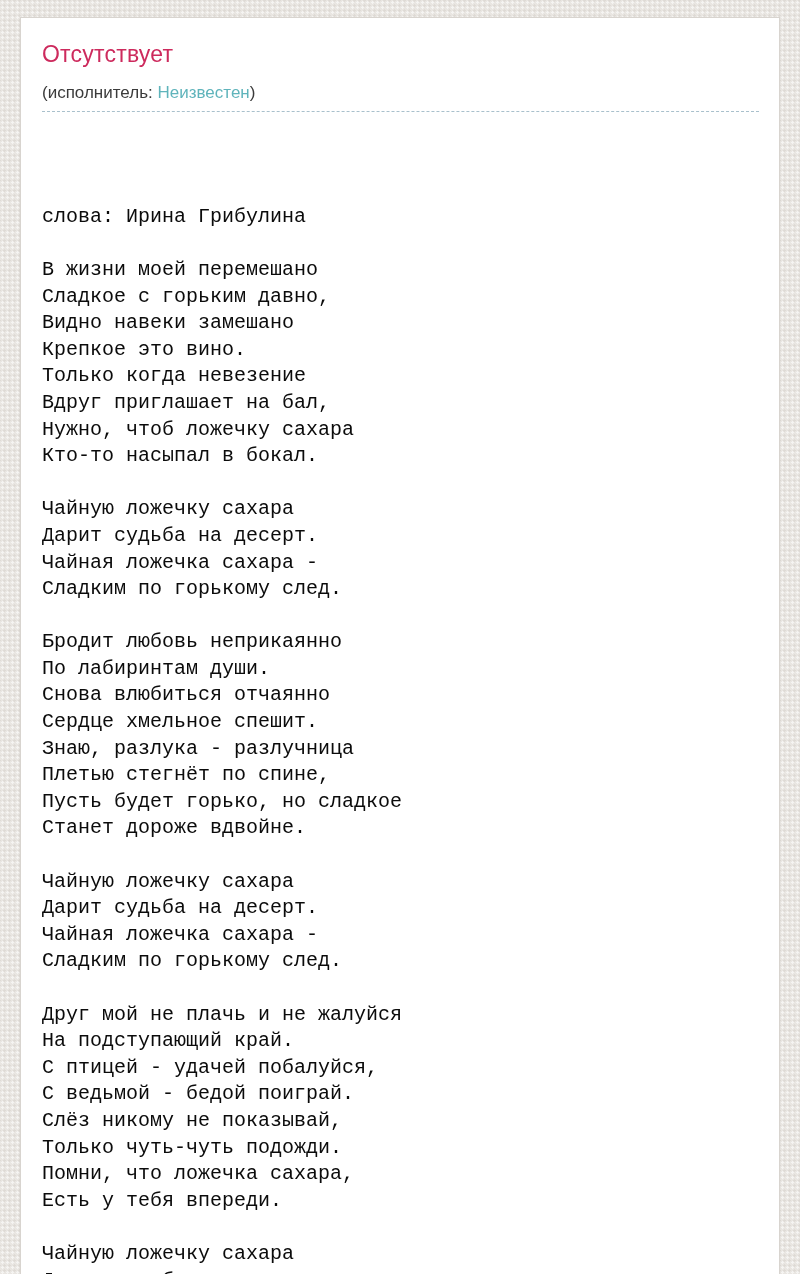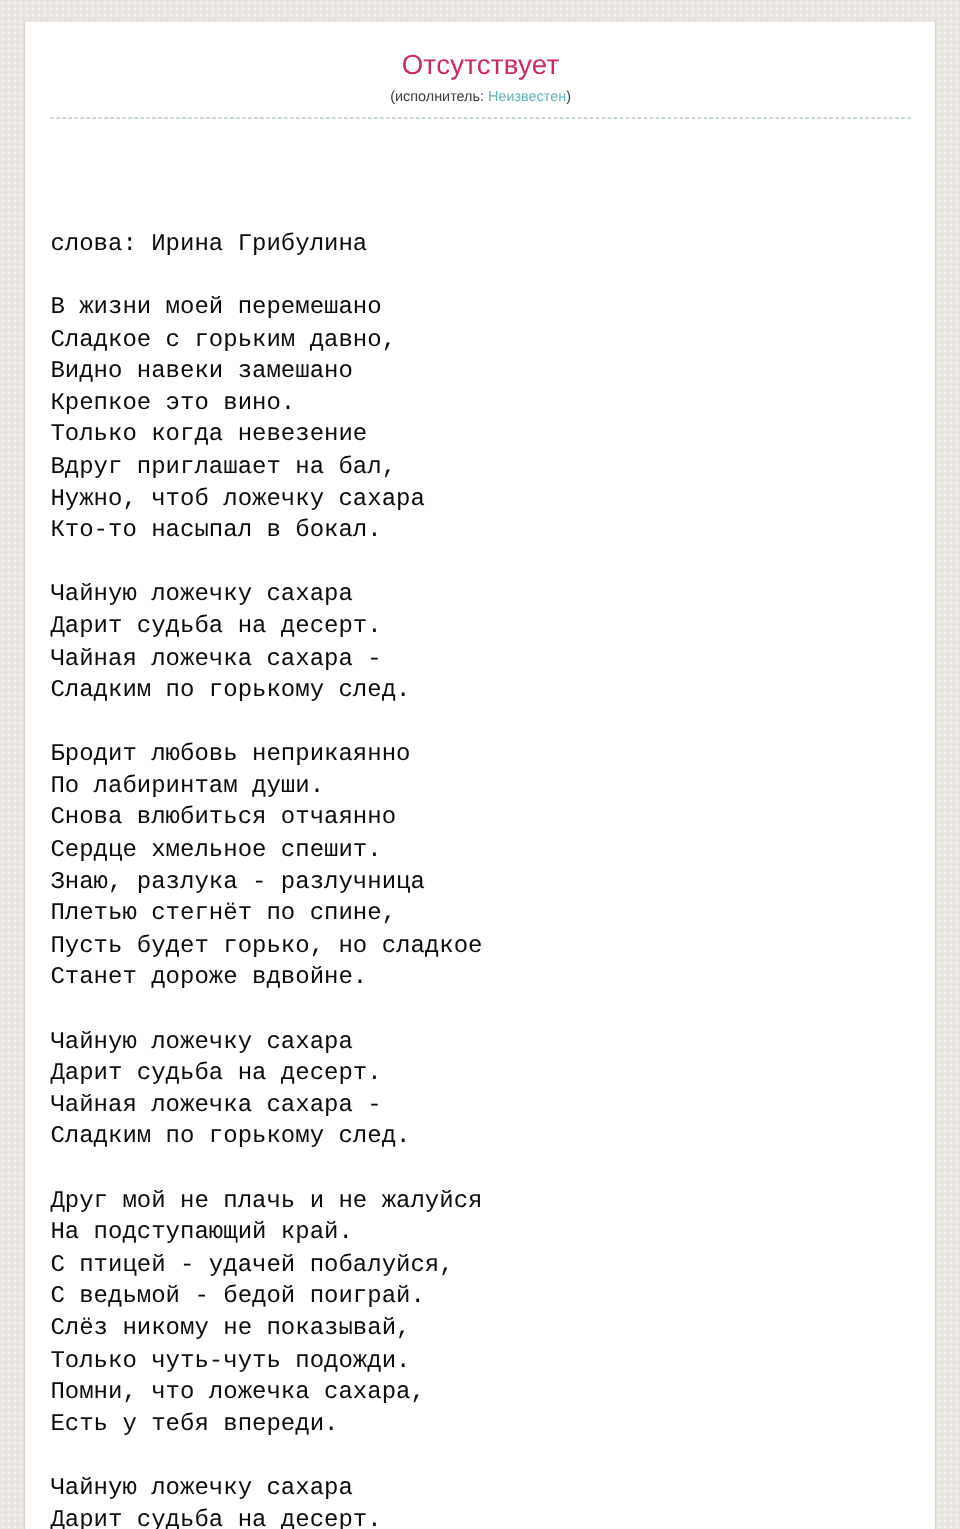--- a/index.html
+++ b/index.html
@@ -21,32 +21,31 @@
     margin: 17px 20px 23px 20px;
     background: var(--card-bg, #ffffff);
     border: 1px solid #d8d4cf;
     box-shadow: 0 1px 2px rgba(0,0,0,.05);
     padding: 23px 20px 26px 21px;
     min-height: 1234px;
   }
   .song-header {
     border-bottom: 1px dashed var(--dash-color, #a9c0cc);
     padding-bottom: 7px;
-    text-align: center;
   }
   .song-title {
     font-size: 23px;
     font-weight: 400;
     line-height: 27px;
     color: var(--title-color, #cd2a5d);
     letter-spacing: .2px;
   }
   .song-subtitle {
-    margin-top: 1px;
-    font-size: 12px;
+    margin-top: 14px;
+    font-size: 17px;
     line-height: 22px;
     color: var(--subtitle-color, #3b3b3b);
   }
   .artist-link {
     color: var(--link-color, #5fb4bb);
     text-decoration: none;
     cursor: pointer;
   }
   .lyrics {
     margin-top: 12px;

